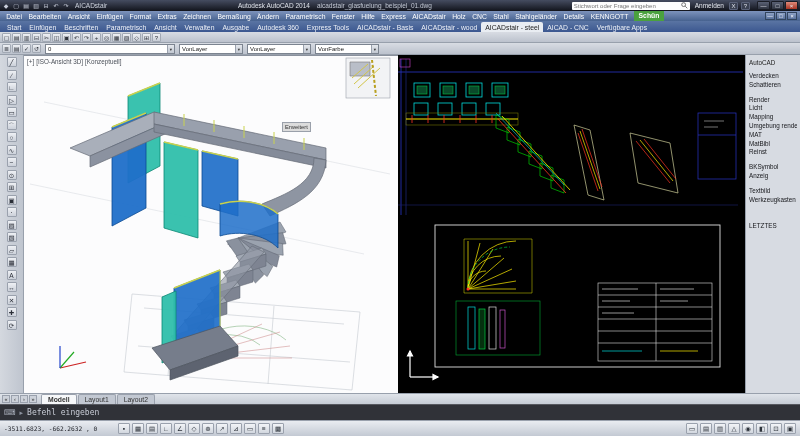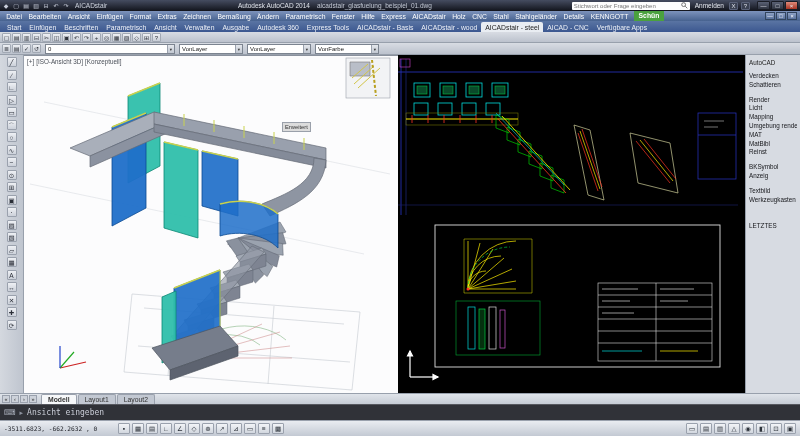--- a/index.html
+++ b/index.html
@@ -520,21 +520,21 @@
     <div class="mtabs">
         <span>Modell</span>
         <span>Layout1</span>
         <span>Layout2</span>
       </div>
   </div>
 
   <div class="cmdline">
     <span class="cmd-ic">⌨</span>
     <span class="cmd-caret">▸</span>
-    <span class="cmd-text">Ansicht eingeben</span>
+    <span class="cmd-text">Befehl eingeben</span>
   </div>
 
   <div class="statusbar">
     <span class="coords">-3511.6823, -662.2632 , 0</span>
     <div class="st-group">
         <span class="st-ic">▪</span>
         <span class="st-ic">▦</span>
         <span class="st-ic">▤</span>
         <span class="st-ic">∟</span>
         <span class="st-ic">∠</span>

